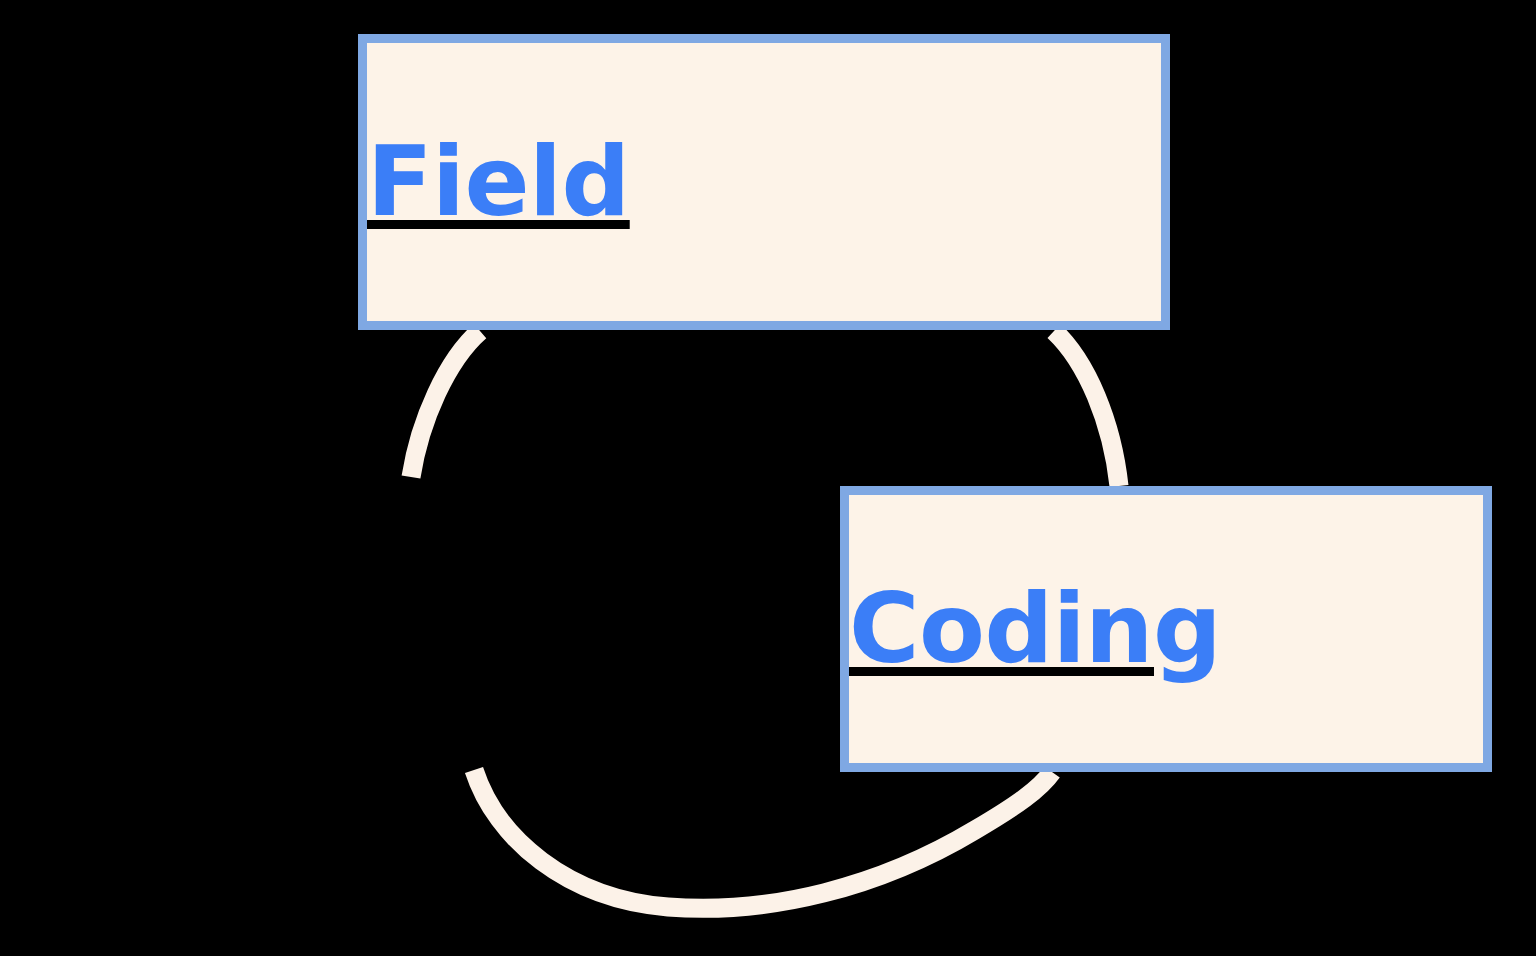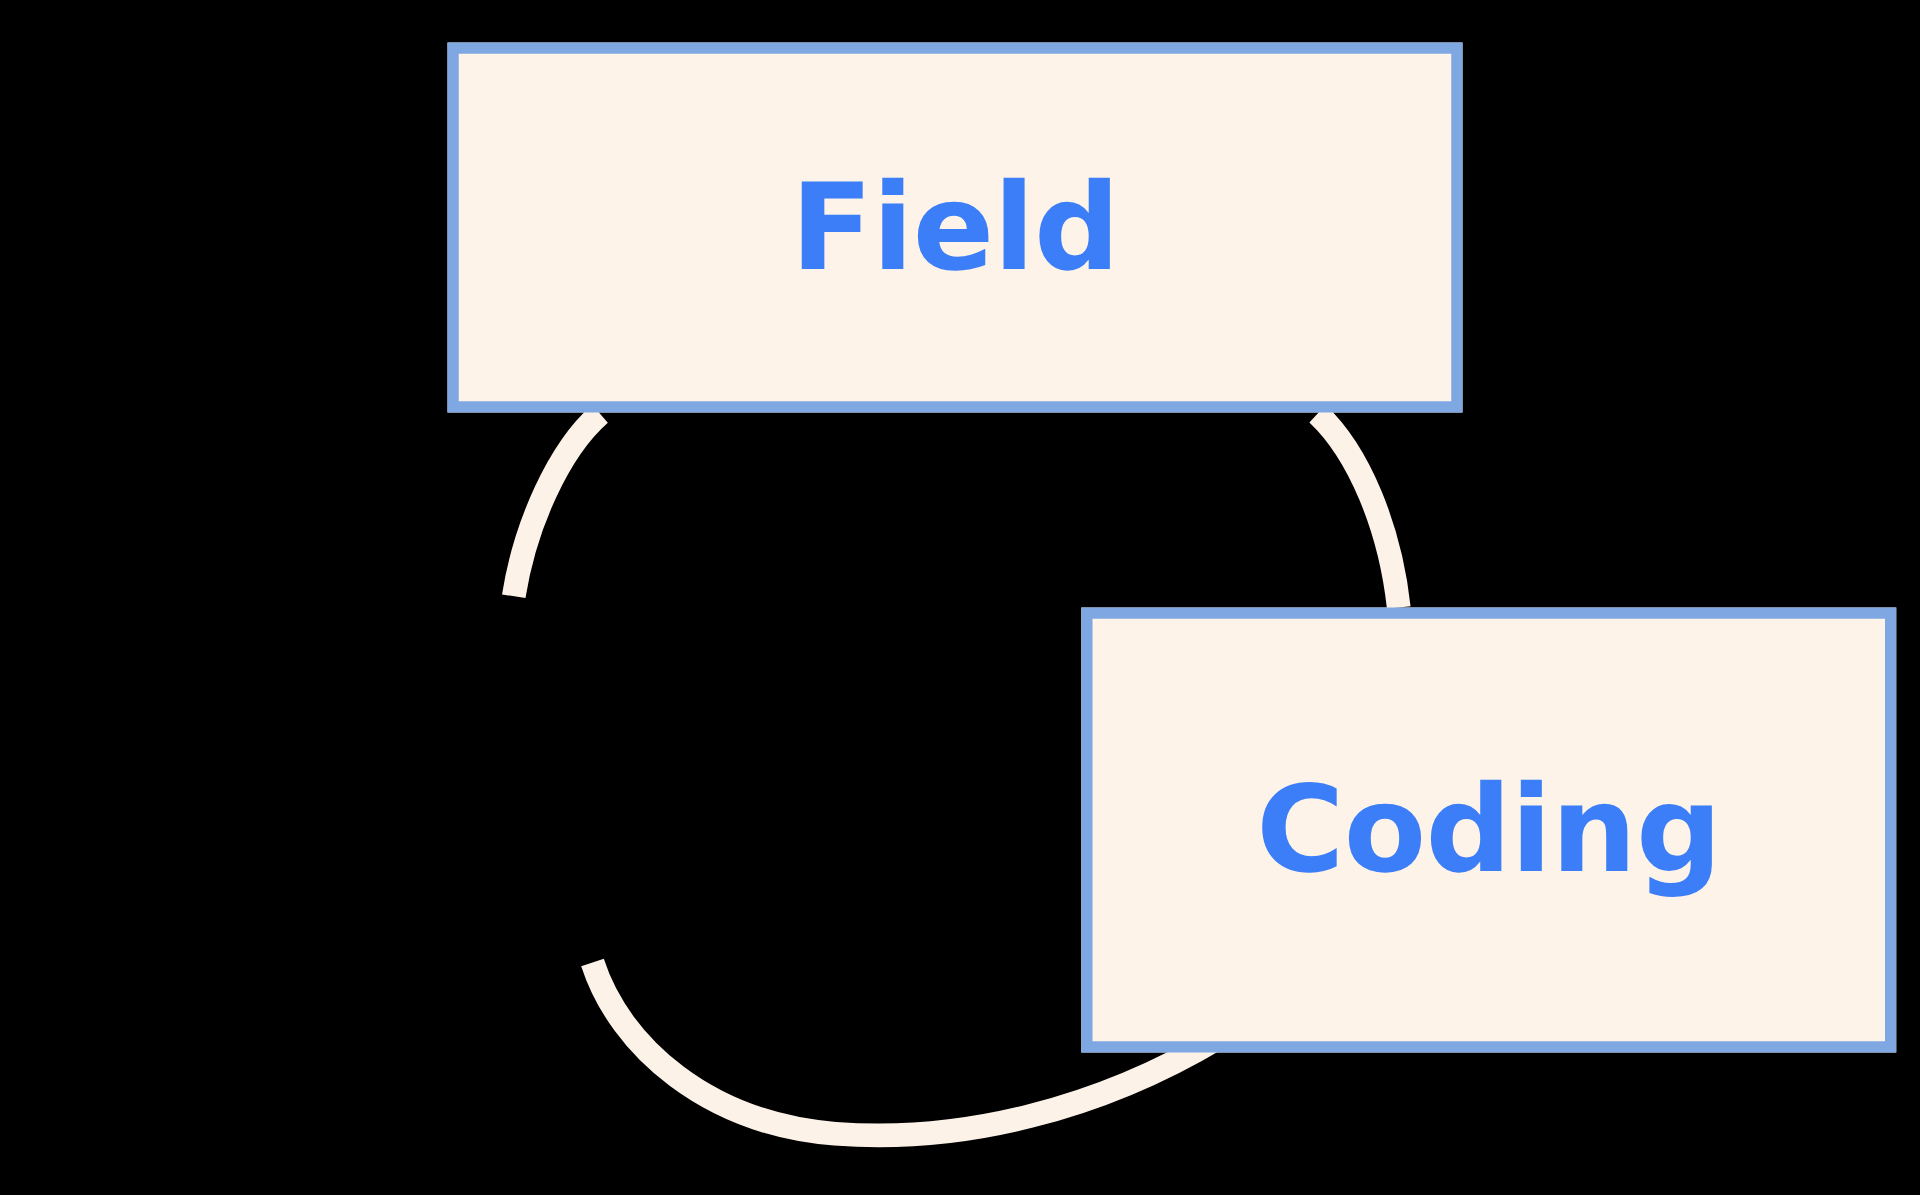--- a/index.html
+++ b/index.html
@@ -26,25 +26,26 @@
     top: 0;
     width: 1536px;
     height: 956px;
     pointer-events: none;
   }
   .node {
     position: absolute;
     box-sizing: border-box;
     display: flex;
     align-items: center;
-    justify-content: center;
+    justify-content: flex-start;
     background: #fdf3e8;
     border-style: solid;
     border-color: #7fa8e3;
     z-index: 5;
+    text-decoration: underline;
   }
   .node-label {
     font-family: "DejaVu Sans", "Liberation Sans", sans-serif;
     font-weight: bold;
     color: #3b7ef7;
     line-height: 1;
     letter-spacing: -0.5px;
     white-space: nowrap;
     user-select: none;
   }
@@ -64,23 +65,22 @@
     width: 656px;
     height: 292px;
     border-width: 9px;
   }
   #node-dp .node-label { font-size: 96px; }
   
   #node-coding {
     left: 840px;
     top: 486px;
     width: 652px;
-    height: 356px;
+    height: 286px;
     border-width: 9px;
-    margin-left: 25px;
   }
   #node-coding .node-label { font-size: 96px; }
 </style>
 </head>
 <body>
 
 <div id="diagram-canvas">
 
   <svg id="edge-layer" viewBox="0 0 1536 956" width="1536" height="956">
 

